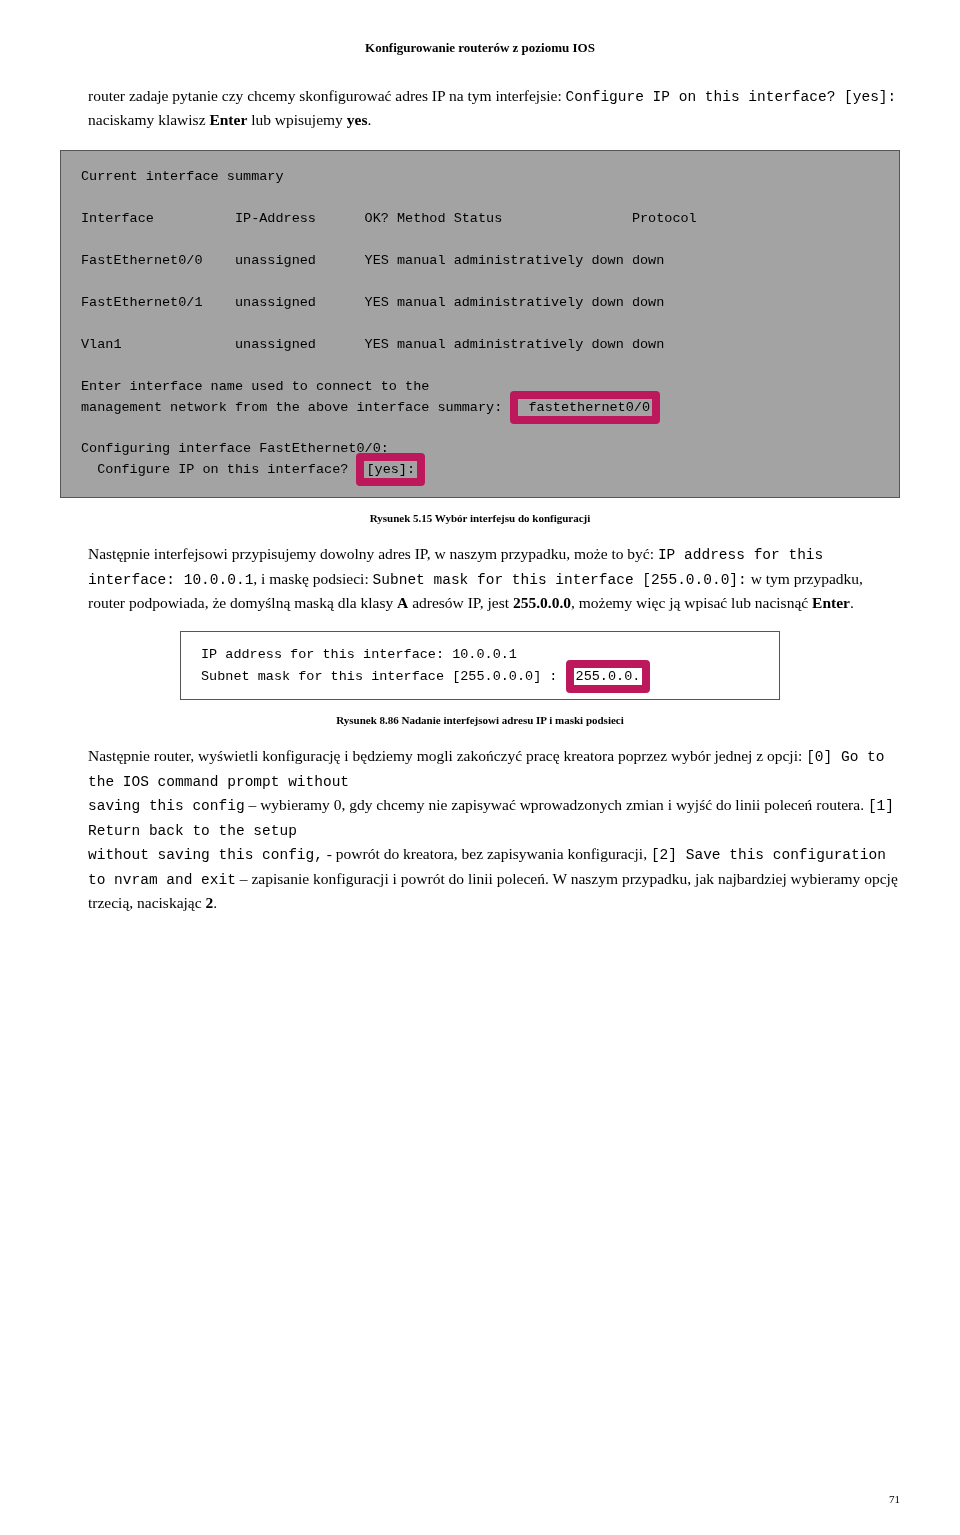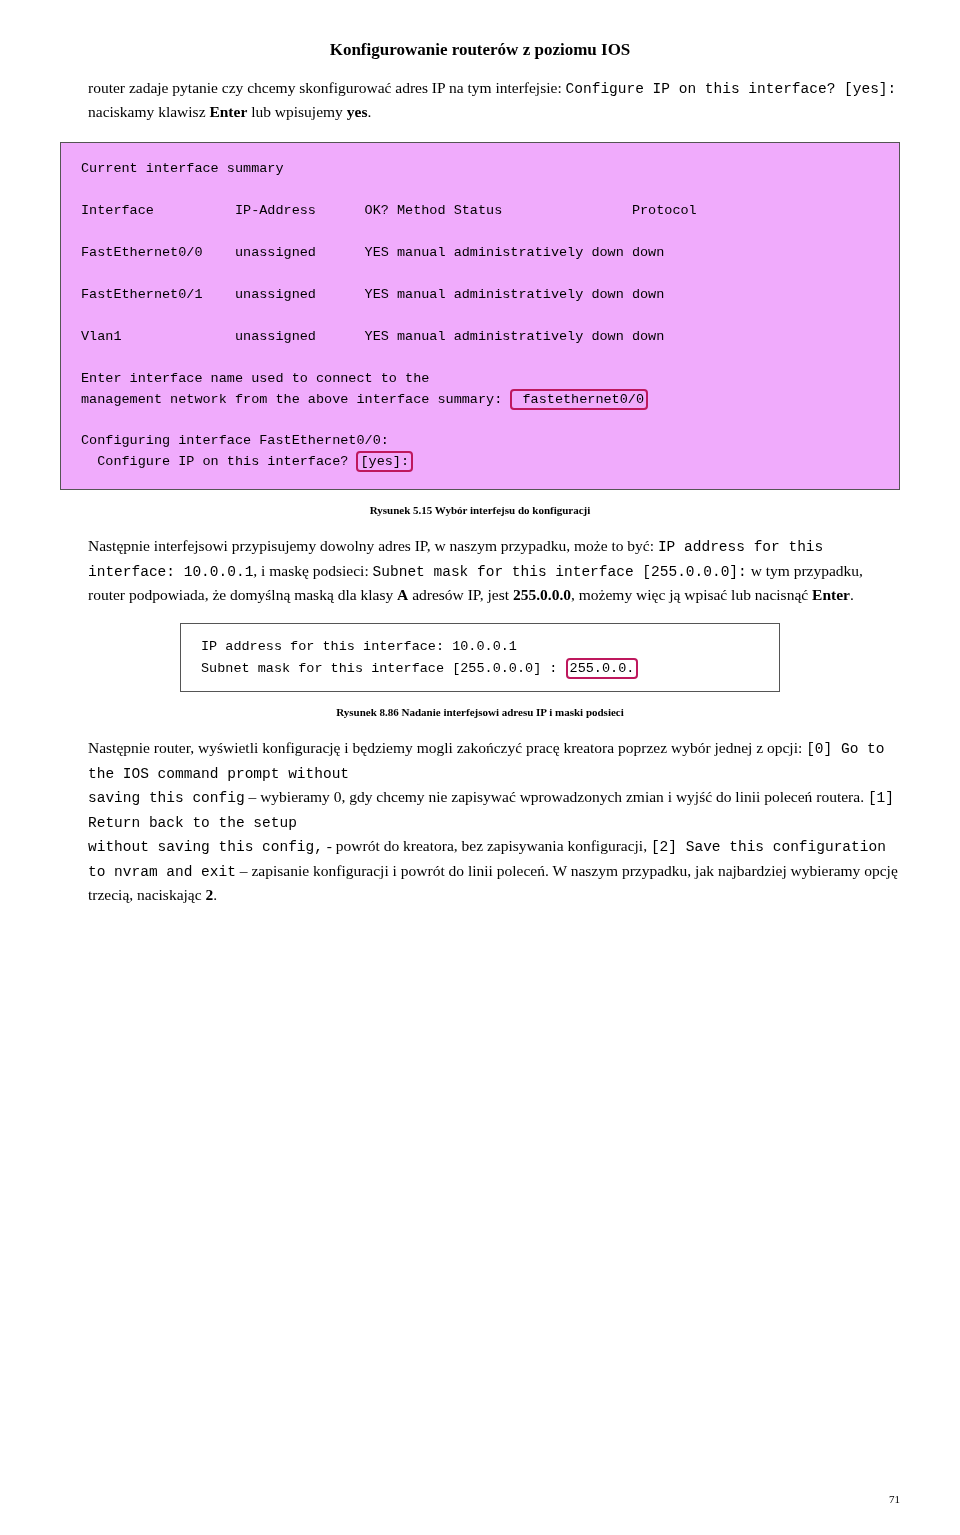--- a/index.html
+++ b/index.html
@@ -11,42 +11,42 @@
       color: #000000;
       width: 960px;
       min-height: 1535px;
       padding: 40px 60px 60px 60px;
       position: relative;
     }
 
     .page-title {
       text-align: center;
       font-weight: bold;
-      font-size: 17px;
-      margin-bottom: 16px;
+      font-size: 13px;
+      margin-bottom: 28px;
       border-bottom: none;
     }
 
     .body-text {
       font-size: 15.5px;
       line-height: 1.55;
       margin-bottom: 14px;
       margin-left: 28px;
     }
 
     .mono {
       font-family: 'Courier New', Courier, monospace;
       font-size: 14.5px;
     }
 
     .bold { font-weight: bold; }
 
     .terminal-box {
       border: 1.5px solid #555;
-      background: #f0abfc;
+      background: #a3a3a3;
       padding: 16px 20px;
       margin: 18px auto 14px auto;
       font-family: 'Courier New', Courier, monospace;
       font-size: 13.5px;
       line-height: 1.55;
       max-width: 860px;
       position: relative;
     }
 
     .figure-caption {
@@ -62,21 +62,21 @@
       padding: 12px 20px;
       margin: 16px auto 14px auto;
       font-family: 'Courier New', Courier, monospace;
       font-size: 13.5px;
       line-height: 1.6;
       max-width: 600px;
       position: relative;
     }
 
     .highlight-red-inline {
-      border: 2px solid #be185d;
+      border: 8px solid #be185d;
       border-radius: 4px;
       padding: 1px 2px;
       display: inline;
     }
 
     .page-number {
       position: absolute;
       bottom: 30px;
       right: 60px;
       font-size: 11px;

